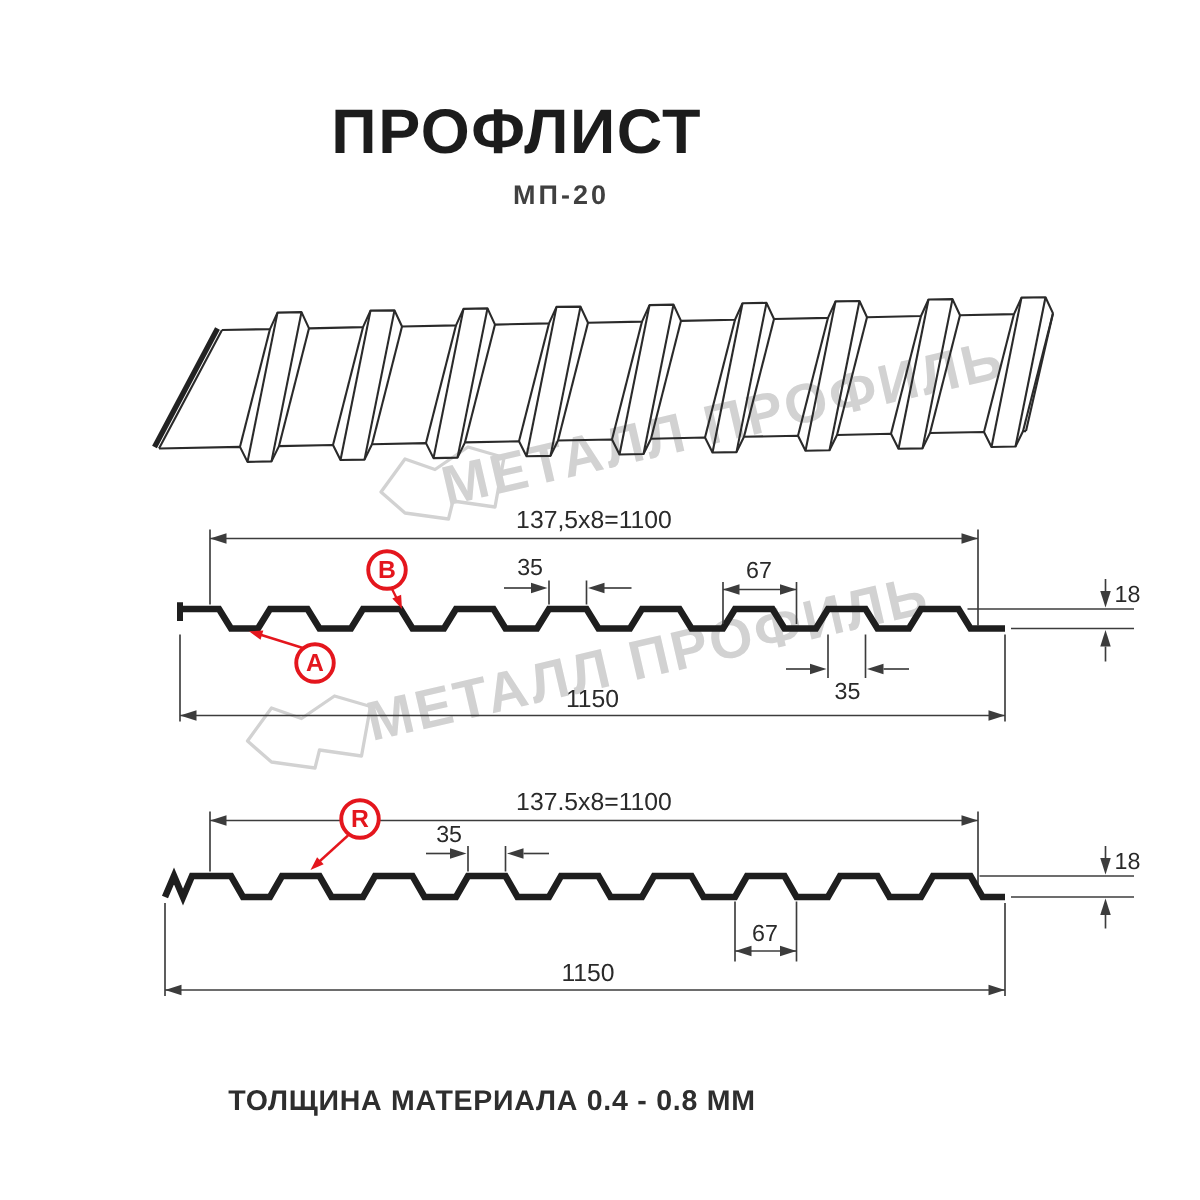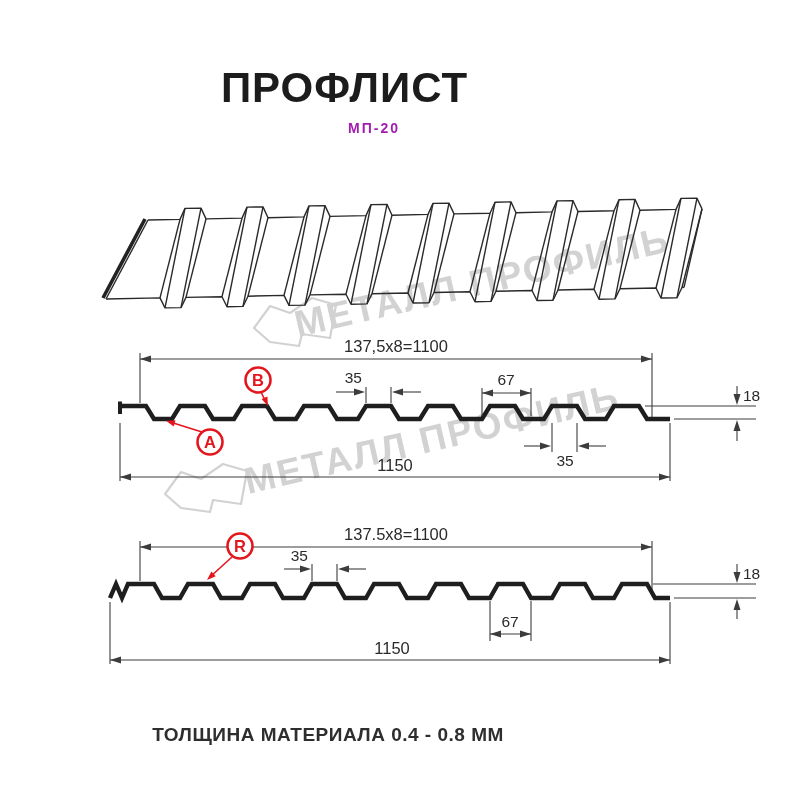--- a/index.html
+++ b/index.html
@@ -6,21 +6,21 @@
   body{
     width:800px;height:800px;position:relative;background:#ffffff;
     font-family:"Liberation Sans","DejaVu Sans",sans-serif;overflow:hidden;
   }
   .title{
     position:absolute;top:64px;left:0;width:689px;text-align:center;
     font-size:42px;font-weight:800;letter-spacing:1px;color:#1c1c1c;
   }
   .subtitle{
     position:absolute;top:120px;left:0;width:748px;text-align:center;
-    font-size:14px;font-weight:600;letter-spacing:2px;color:#a21caf;
+    font-size:18px;font-weight:600;letter-spacing:2px;color:#404040;
   }
   .footer-note{
     position:absolute;top:724px;left:0;width:656px;text-align:center;
     font-size:19px;font-weight:600;letter-spacing:0.5px;color:#2e2e2e;
   }
   svg{position:absolute;top:0;left:0;}
   svg text{font-family:"Liberation Sans","DejaVu Sans",sans-serif;fill:#2a2a2a;}
   .dim{font-size:15.5px;}
   .dimlg{font-size:16.5px;}
   .lbl{font-size:16.5px;font-weight:bold;fill:#e4161d;}

